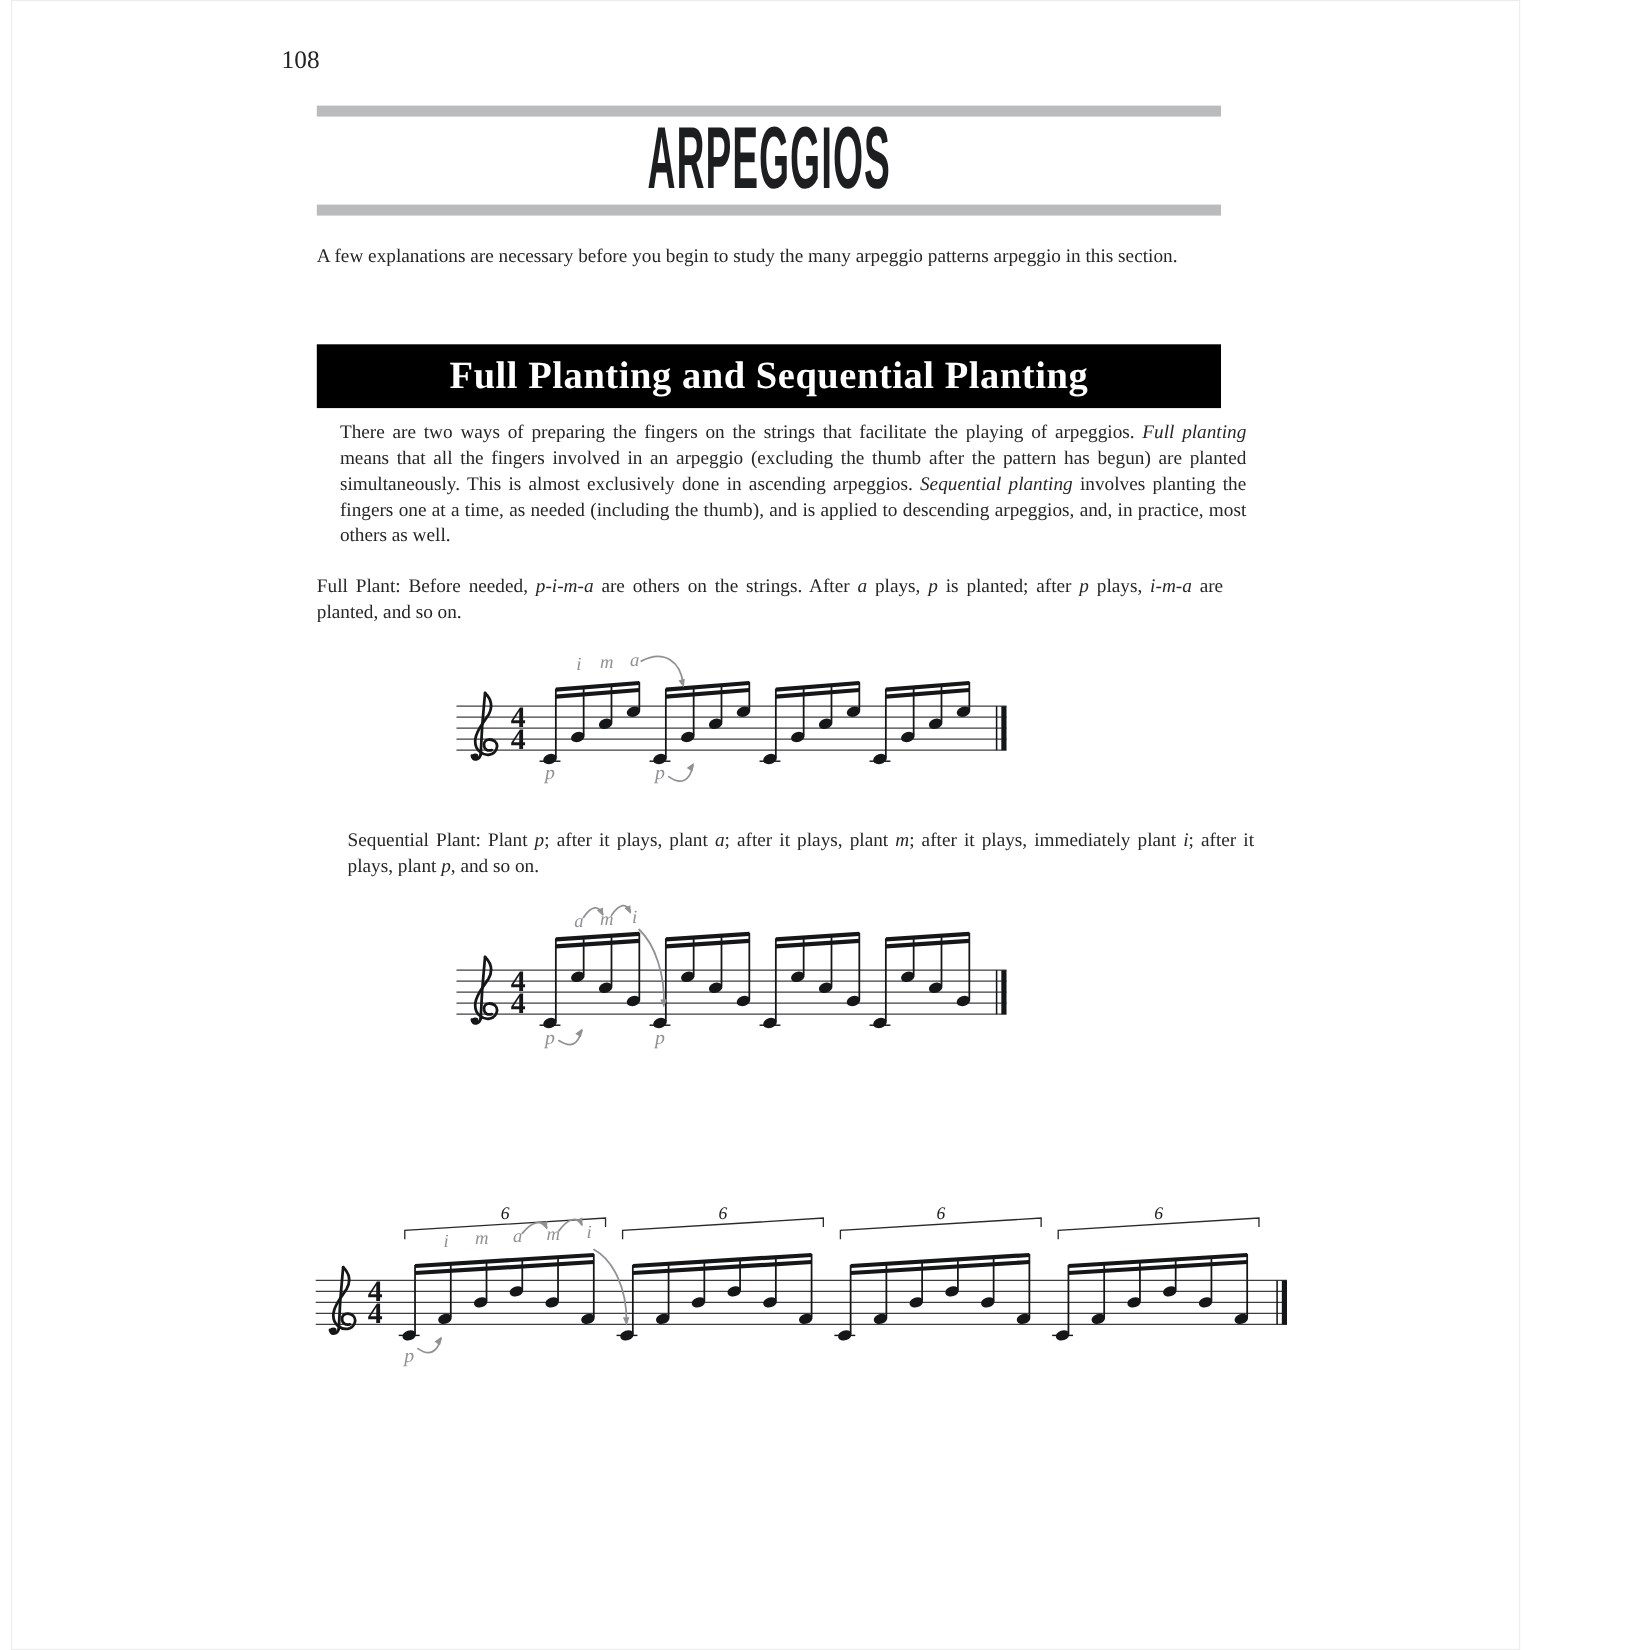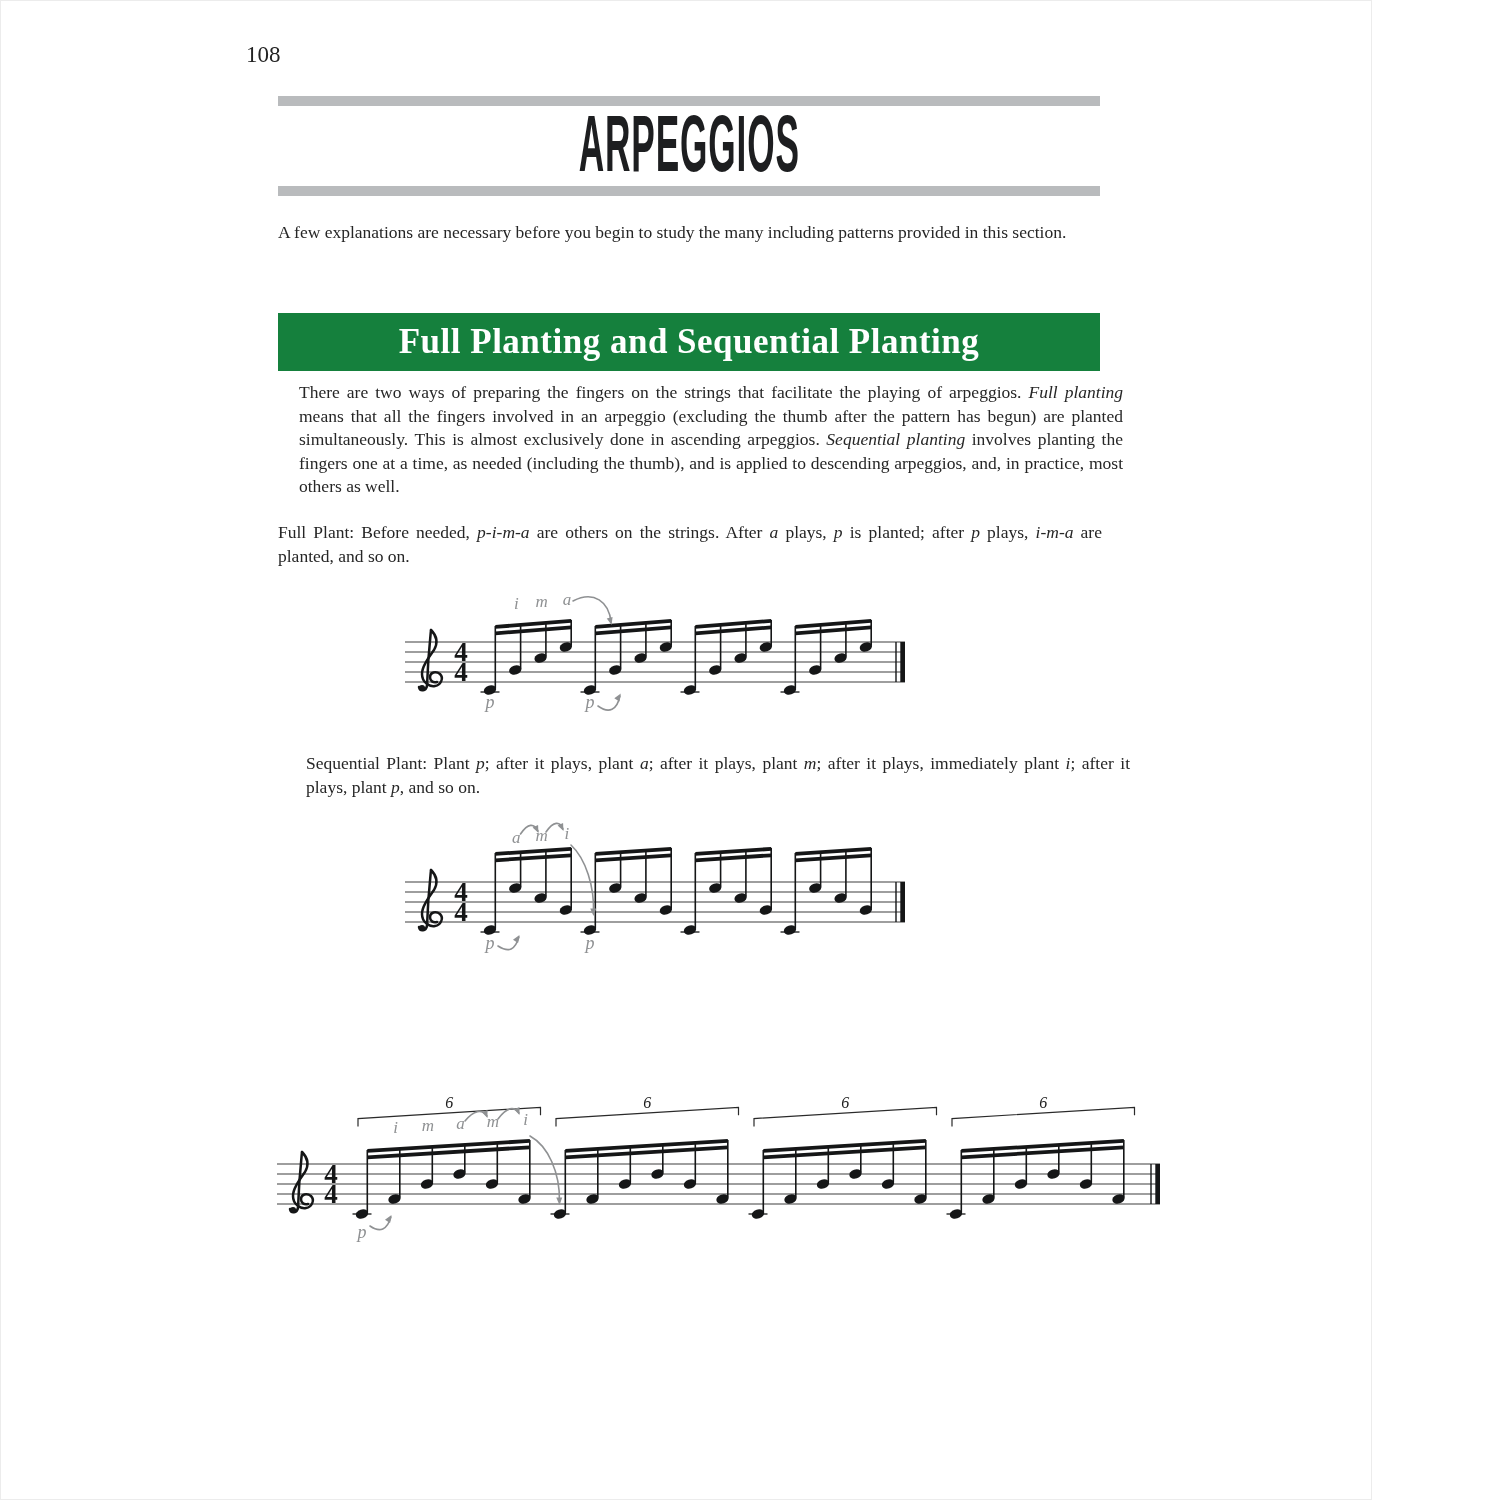--- a/index.html
+++ b/index.html
@@ -1,17 +1,17 @@
 <!DOCTYPE html>
 <html><head>
 <meta charset="utf-8">
 <style>
   html,body{margin:0;padding:0;background:#ffffff;}
   body{width:1500px;height:1500px;position:relative;font-family:"Liberation Serif",serif;}
-  .page{position:absolute;left:0;top:0;width:1372px;height:1500px;background:#ffffff;outline:1px solid #ececec;outline-offset:-1px;}
+  .page{position:absolute;left:10px;top:0;width:1372px;height:1500px;background:#ffffff;outline:1px solid #ececec;outline-offset:-1px;}
   .page-number{position:absolute;left:246px;top:42px;font-size:23px;color:#232323;}
   .rule{position:absolute;left:278px;width:822px;height:10px;}
   .rule-top{top:96px;}
   .rule-bottom{top:186px;}
   .chapter-title{position:absolute;left:278px;top:112px;width:822px;height:72px;display:flex;align-items:flex-end;justify-content:center;overflow:visible;}
   .title-text{font-family:"Liberation Sans",sans-serif;font-weight:700;font-size:80px;line-height:1;letter-spacing:2px;color:#1d1e20;white-space:nowrap;transform:scaleX(0.44);transform-origin:center center;}
   .body{position:absolute;left:278px;width:824px;margin:0;font-size:17.5px;line-height:23.6px;color:#262626;text-align:justify;}
   .it{font-style:italic;}
   .section-banner{position:absolute;left:278px;top:313px;width:822px;height:58px;display:flex;align-items:center;justify-content:center;}
   .section-banner span{font-weight:700;font-size:35px;color:#ffffff;letter-spacing:0.5px;}
@@ -30,23 +30,23 @@
 
 <div class="page">
   <div class="page-number">108</div>
 
   <div class="rule rule-top" style="background: rgb(185, 187, 189);"></div>
   <div class="chapter-title">
     <span class="title-text">ARPEGGIOS</span>
   </div>
   <div class="rule rule-bottom" style="background: rgb(185, 187, 189);"></div>
 
-  <p class="body" id="intro">A few explanations are necessary before you begin to study the many including patterns provided in this section.</p>
-
-  <div class="section-banner" style="background: #15803d;">
+  <p class="body" id="intro">A few explanations are necessary before you begin to study the many arpeggio patterns arpeggio in this section.</p>
+
+  <div class="section-banner" style="background: #000000;">
     <span style="color: rgb(255, 255, 255);">Full Planting and Sequential Planting</span>
   </div>
 
   <p class="body" id="p-planting"><span>There are two ways of preparing the fingers on the strings that facilitate the playing of arpeggios.  </span><span class="it">Full planting</span><span> means that all the fingers involved in an arpeggio (excluding the thumb after the pattern has begun) are planted simultaneously.  This is almost exclusively done in ascending arpeggios.  </span><span class="it">Sequential planting</span><span> involves planting the fingers one at a time, as needed (including the thumb), and is applied to descending arpeggios, and, in practice, most others as well.</span></p>
   <p class="body" id="p-fullplant"><span>Full Plant:  Before needed, </span><span class="it">p-i-m-a</span><span> are others on the strings.  After </span><span class="it">a</span><span> plays, </span><span class="it">p</span><span> is planted; after </span><span class="it">p</span><span> plays, </span><span class="it">i-m-a</span><span> are planted, and so on.</span></p>
 
   <svg class="music" id="music-ex-0" viewBox="0 0 540 152">
       <g>
         <line x1="25" y1="64" x2="525" y2="64" stroke="#3f3f3f" stroke-width="1.2"></line>
         <line x1="25" y1="74" x2="525" y2="74" stroke="#3f3f3f" stroke-width="1.2"></line>

